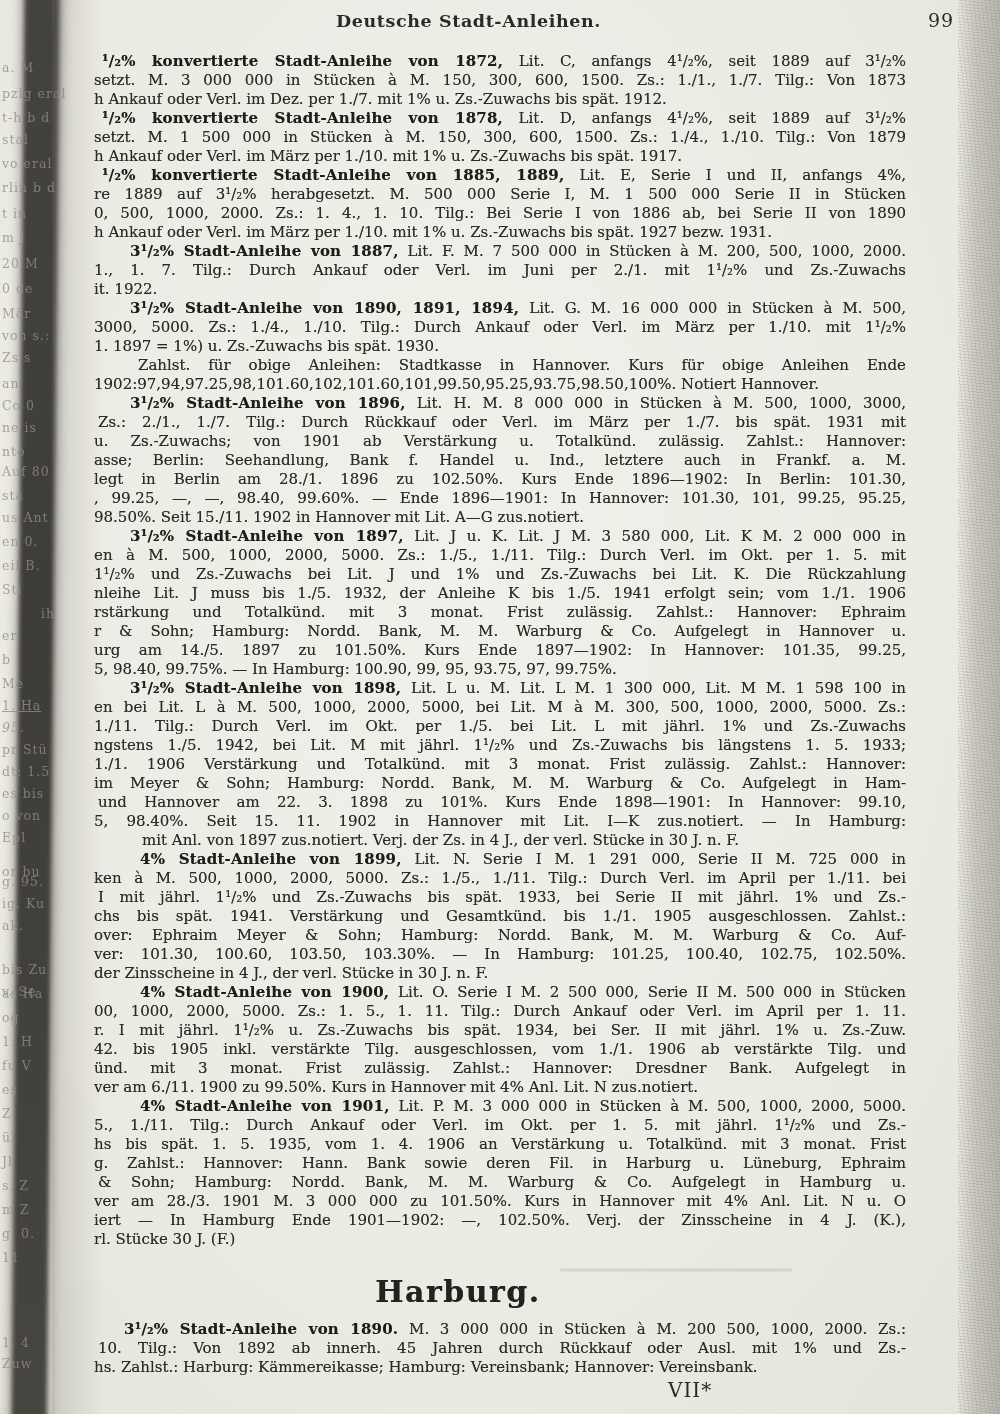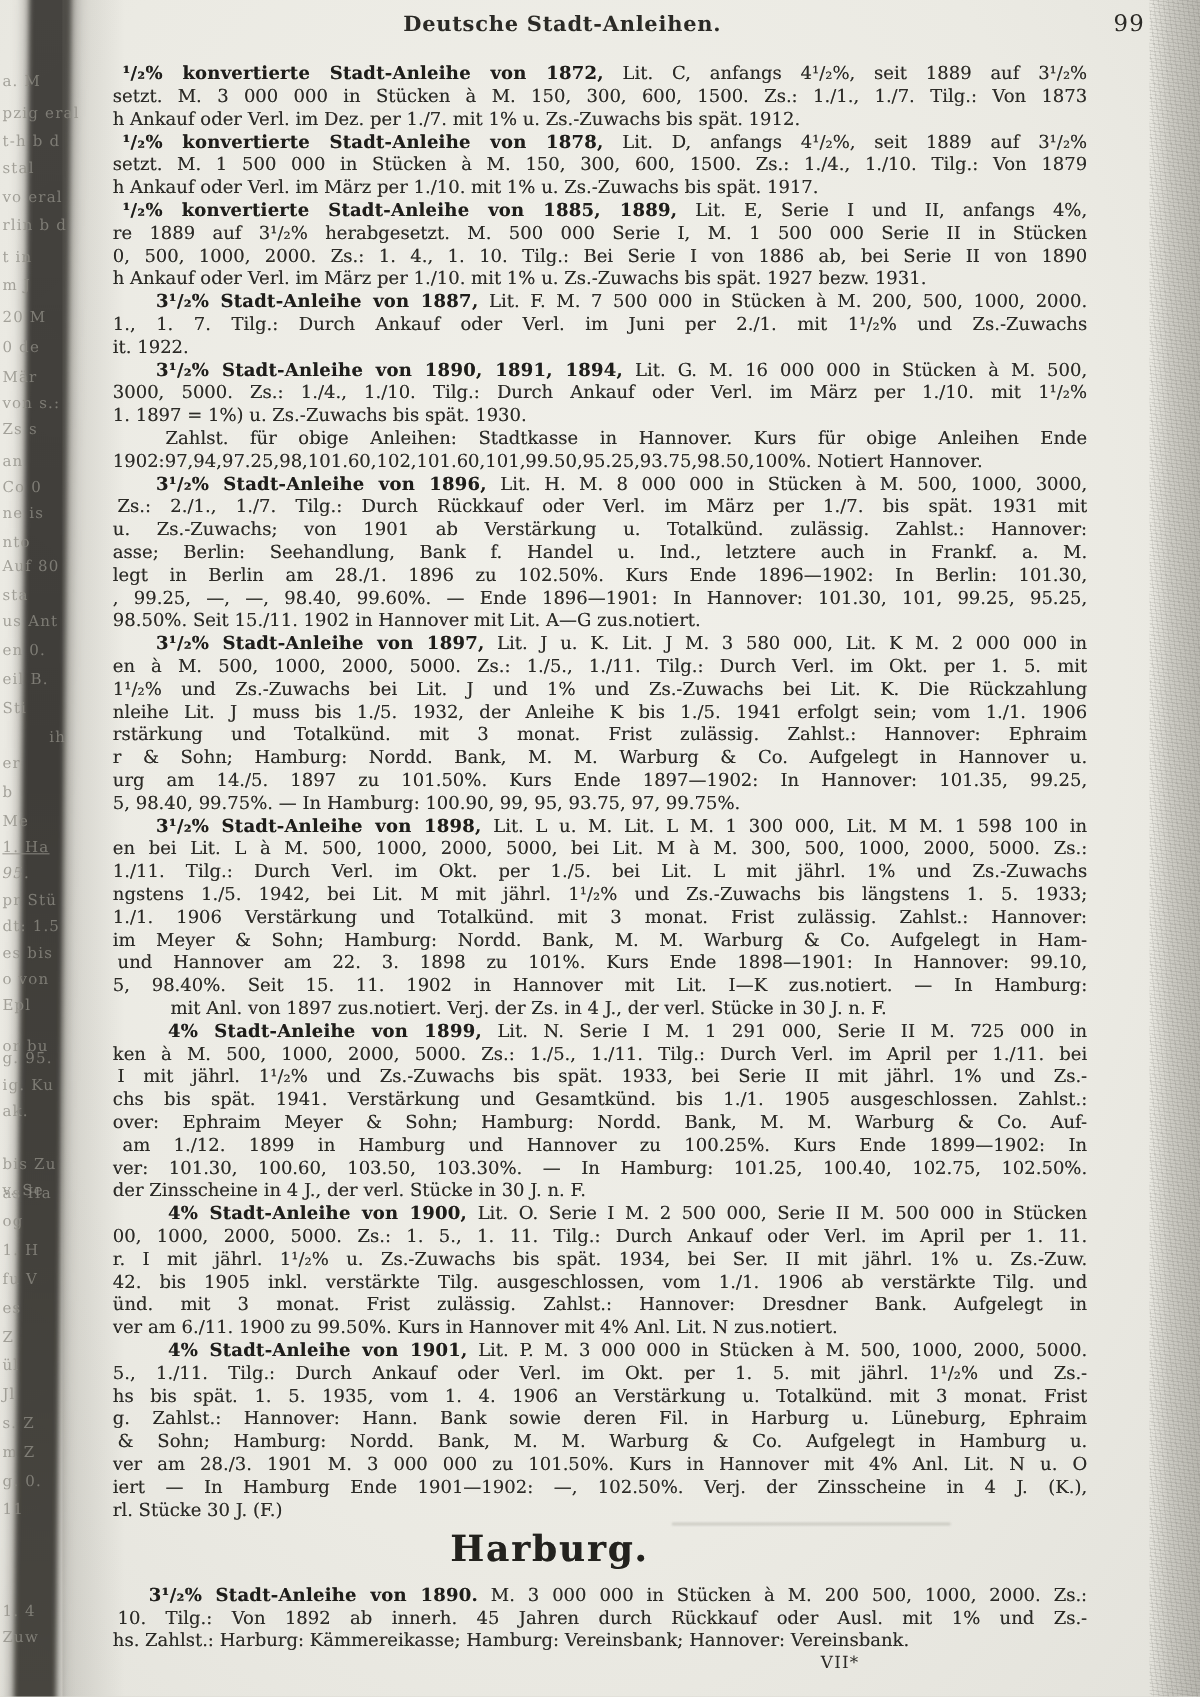--- a/index.html
+++ b/index.html
@@ -61,22 +61,22 @@
     position:absolute;top:1274px;left:94px;width:812px;margin:0;
     text-align:center;transform:translateX(-42px);
     font-size:30px;font-weight:bold;letter-spacing:1.5px;color:#23221e;
     text-shadow:0 0 .5px rgba(35,34,30,.6);
   }
   .pre-heading-smudge{
     position:absolute;top:1269px;left:560px;width:232px;height:2px;
     background:rgba(128,126,118,.32);filter:blur(1px);
   }
   .signature{
-    position:absolute;top:1378px;left:684px;
-    font-size:14px;letter-spacing:1px;
+    position:absolute;top:1378px;left:668px;
+    font-size:20px;letter-spacing:1px;
   }
 </style>
 </head>
 <body>
 
 <div class="page">
 
   <div class="binding"></div>
   <div class="binding-curve"></div>
   <div class="page-edge"></div>
@@ -182,21 +182,20 @@
       <div class="ln fill"><span>1./1. 1906 Verstärkung und Totalkünd. mit 3 monat. Frist zulässig.  Zahlst.: Hannover:</span></div>
       <div class="ln fill"><span>im Meyer &amp; Sohn; Hamburg: Nordd. Bank, M. M. Warburg &amp; Co.  Aufgelegt in Ham-</span></div>
       <div class="ln fill" style="text-indent: 4px;"><span>und Hannover am 22. 3. 1898 zu 101%.  Kurs Ende 1898—1901: In Hannover: 99.10,</span></div>
       <div class="ln fill"><span>5, 98.40%.  Seit 15. 11. 1902 in Hannover mit Lit. I—K zus.notiert. — In Hamburg:</span></div>
       <div class="ln" style="text-indent: 4px; margin-left: 44px;"><span>mit Anl. von 1897 zus.notiert.  Verj. der Zs. in 4 J., der verl. Stücke in 30 J. n. F.</span></div>
       <div class="ln fill" style="text-indent: 46px;"><b>4% Stadt-Anleihe von 1899,</b><span> Lit. N.  Serie I  M. 1 291 000,  Serie II  M. 725 000 in</span></div>
       <div class="ln fill"><span>ken à M. 500, 1000, 2000, 5000.  Zs.: 1./5., 1./11.  Tilg.: Durch Verl. im April per 1./11. bei</span></div>
       <div class="ln fill" style="text-indent: 4px;"><span>I mit jährl. 1¹/₂% und Zs.-Zuwachs bis spät. 1933, bei Serie II mit jährl. 1% und Zs.-</span></div>
       <div class="ln fill"><span>chs bis spät. 1941. Verstärkung und Gesamtkünd. bis 1./1. 1905 ausgeschlossen.  Zahlst.:</span></div>
       <div class="ln fill"><span>over: Ephraim Meyer &amp; Sohn; Hamburg: Nordd. Bank, M. M. Warburg &amp; Co.  Auf-</span></div>
-      <div class="ln fill" style="text-indent: 8px;"><span>am 1./12. 1899 in Hamburg und Hannover zu 100.25%.  Kurs Ende 1899—1902: In</span></div>
       <div class="ln fill"><span>ver: 101.30, 100.60, 103.50, 103.30%.  —  In Hamburg: 101.25, 100.40, 102.75, 102.50%.</span></div>
       <div class="ln"><span>der Zinsscheine in 4 J., der verl. Stücke in 30 J. n. F.</span></div>
       <div class="ln fill" style="text-indent: 46px;"><b>4% Stadt-Anleihe von 1900,</b><span> Lit. O.  Serie I M. 2 500 000, Serie II M. 500 000 in Stücken</span></div>
       <div class="ln fill"><span>00, 1000, 2000, 5000.  Zs.: 1. 5., 1. 11.  Tilg.: Durch Ankauf oder Verl. im April per 1. 11.</span></div>
       <div class="ln fill"><span>r. I mit jährl. 1¹/₂% u. Zs.-Zuwachs bis spät. 1934, bei Ser. II mit jährl. 1% u. Zs.-Zuw.</span></div>
       <div class="ln fill"><span>42. bis 1905 inkl. verstärkte Tilg. ausgeschlossen, vom 1./1. 1906 ab verstärkte Tilg. und</span></div>
       <div class="ln fill"><span>ünd. mit 3 monat. Frist zulässig.  Zahlst.: Hannover: Dresdner Bank.  Aufgelegt in</span></div>
       <div class="ln"><span>ver am 6./11. 1900 zu 99.50%.  Kurs in Hannover mit 4% Anl. Lit. N zus.notiert.</span></div>
       <div class="ln fill" style="text-indent: 46px;"><b>4% Stadt-Anleihe von 1901,</b><span> Lit. P.  M. 3 000 000 in Stücken à M. 500, 1000, 2000, 5000.</span></div>
       <div class="ln fill"><span>5., 1./11.  Tilg.: Durch Ankauf oder Verl. im Okt. per 1. 5. mit jährl. 1¹/₂% und Zs.-</span></div>

